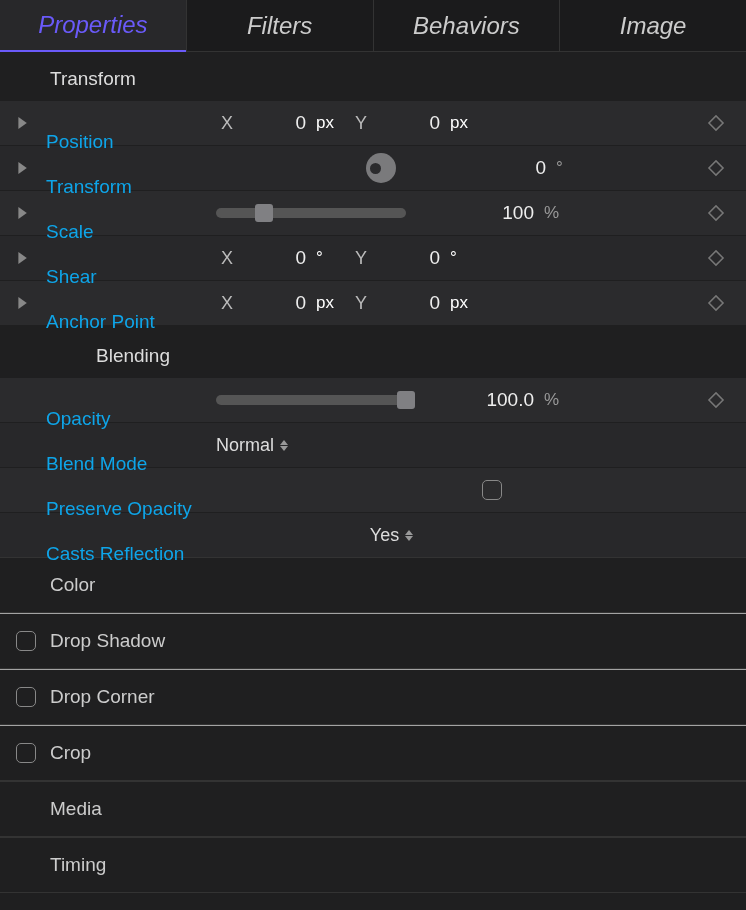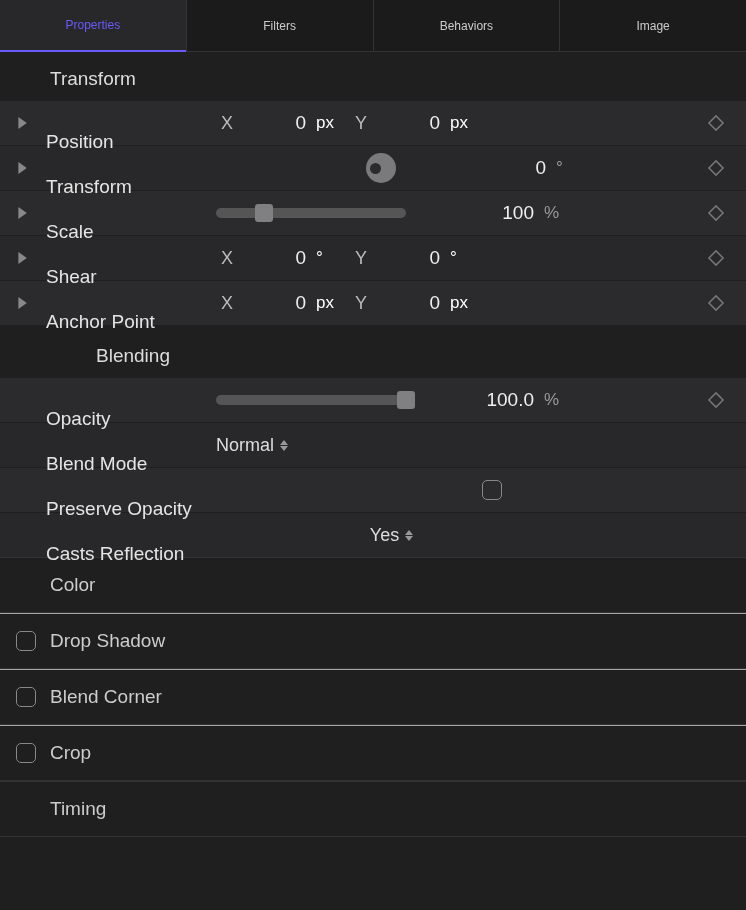--- a/index.html
+++ b/index.html
@@ -1,32 +1,32 @@
 <!DOCTYPE html>
 <html><head>
 <meta charset="utf-8">
 <style>
   * { box-sizing: border-box; margin: 0; padding: 0; font-family: -apple-system, "Helvetica Neue", Arial, sans-serif; }
   body { width: 746px; height: 910px; background: #1f1f20; color: #ccc; font-size: 18px; overflow: hidden; }
 
   .tabs { display: flex; height: 52px; background: #1b1b1c; }
-  .tab { flex: 1; display: flex; align-items: center; justify-content: center; color: #ccc; font-size: 12px; border-bottom: 1px solid #333; cursor: pointer; }
+  .tab { flex: 1; display: flex; align-items: center; justify-content: center; color: #ccc; font-size: 24px; border-bottom: 1px solid #333; cursor: pointer; font-style: italic; }
   .tab.active { color: #6a5af9; background: #28282a; border-bottom: 2px solid #6a5af9; }
   .tab + .tab { border-left: 1px solid #333; }
 
   .panel { padding-top: 6px; }
   .section-header { padding: 10px 0 10px 50px; color: #ddd; font-size: 19px; }
   .section-header.tight { padding-top: 20px; margin-left: 46px; }
 
   .row { display: flex; align-items: center; height: 45px; padding: 0 8px 0 16px; background: #2b2b2d; border-top: 1px solid #1f1f20; }
   .row.alt { background: #28282a; }
   .row .disclose { width: 30px; display: flex; align-items: center; color: #888; }
   .row .disclose svg { width: 12px; height: 12px; fill: #888; }
   .row .spacer30 { width: 30px; }
-  .row .label { width: 170px; color: #e5e5e5; font-size: 19px; margin-top: 38px; }
+  .row .label { width: 170px; color: #0ea5e9; font-size: 19px; margin-top: 38px; }
 
   .value-area { flex: 1; display: flex; align-items: center; gap: 4px; }
   .xy-pair .axis { width: 22px; text-align: center; color: #bbb; font-size: 18px; }
   .xy-pair .val { width: 70px; text-align: right; color: #eee; font-size: 19px; padding-right: 6px; }
   .xy-pair .unit { width: 30px; color: #ffffff; font-size: 17px; }
 
   .single .val { width: 94px; text-align: right; color: #eee; font-size: 19px; padding-right: 6px; }
   .single .unit { width: 30px; color: #999; font-size: 17px; }
 
   .slider-track { position: relative; width: 190px; height: 10px; border-radius: 5px; background: #555; margin-right: 10px; }
@@ -251,26 +251,29 @@
     <span class="glabel">Color</span>
   </div>
 
   <div class="group-row">
     <div class="checkbox"></div>
     <span class="glabel">Drop Shadow</span>
   </div>
 
   <div class="group-row">
     <div class="checkbox"></div>
-    <span class="glabel">Blend Corner</span>
+    <span class="glabel">Drop Corner</span>
   </div>
 
   <div class="group-row">
     <div class="checkbox"></div>
     <span class="glabel">Crop</span>
   </div>
 
+  <div class="simple-row">
+    <span class="glabel">Media</span>
+  </div>
 
   <div class="simple-row">
     <span class="glabel">Timing</span>
   </div>
 
 </div>
 
 </body></html>

